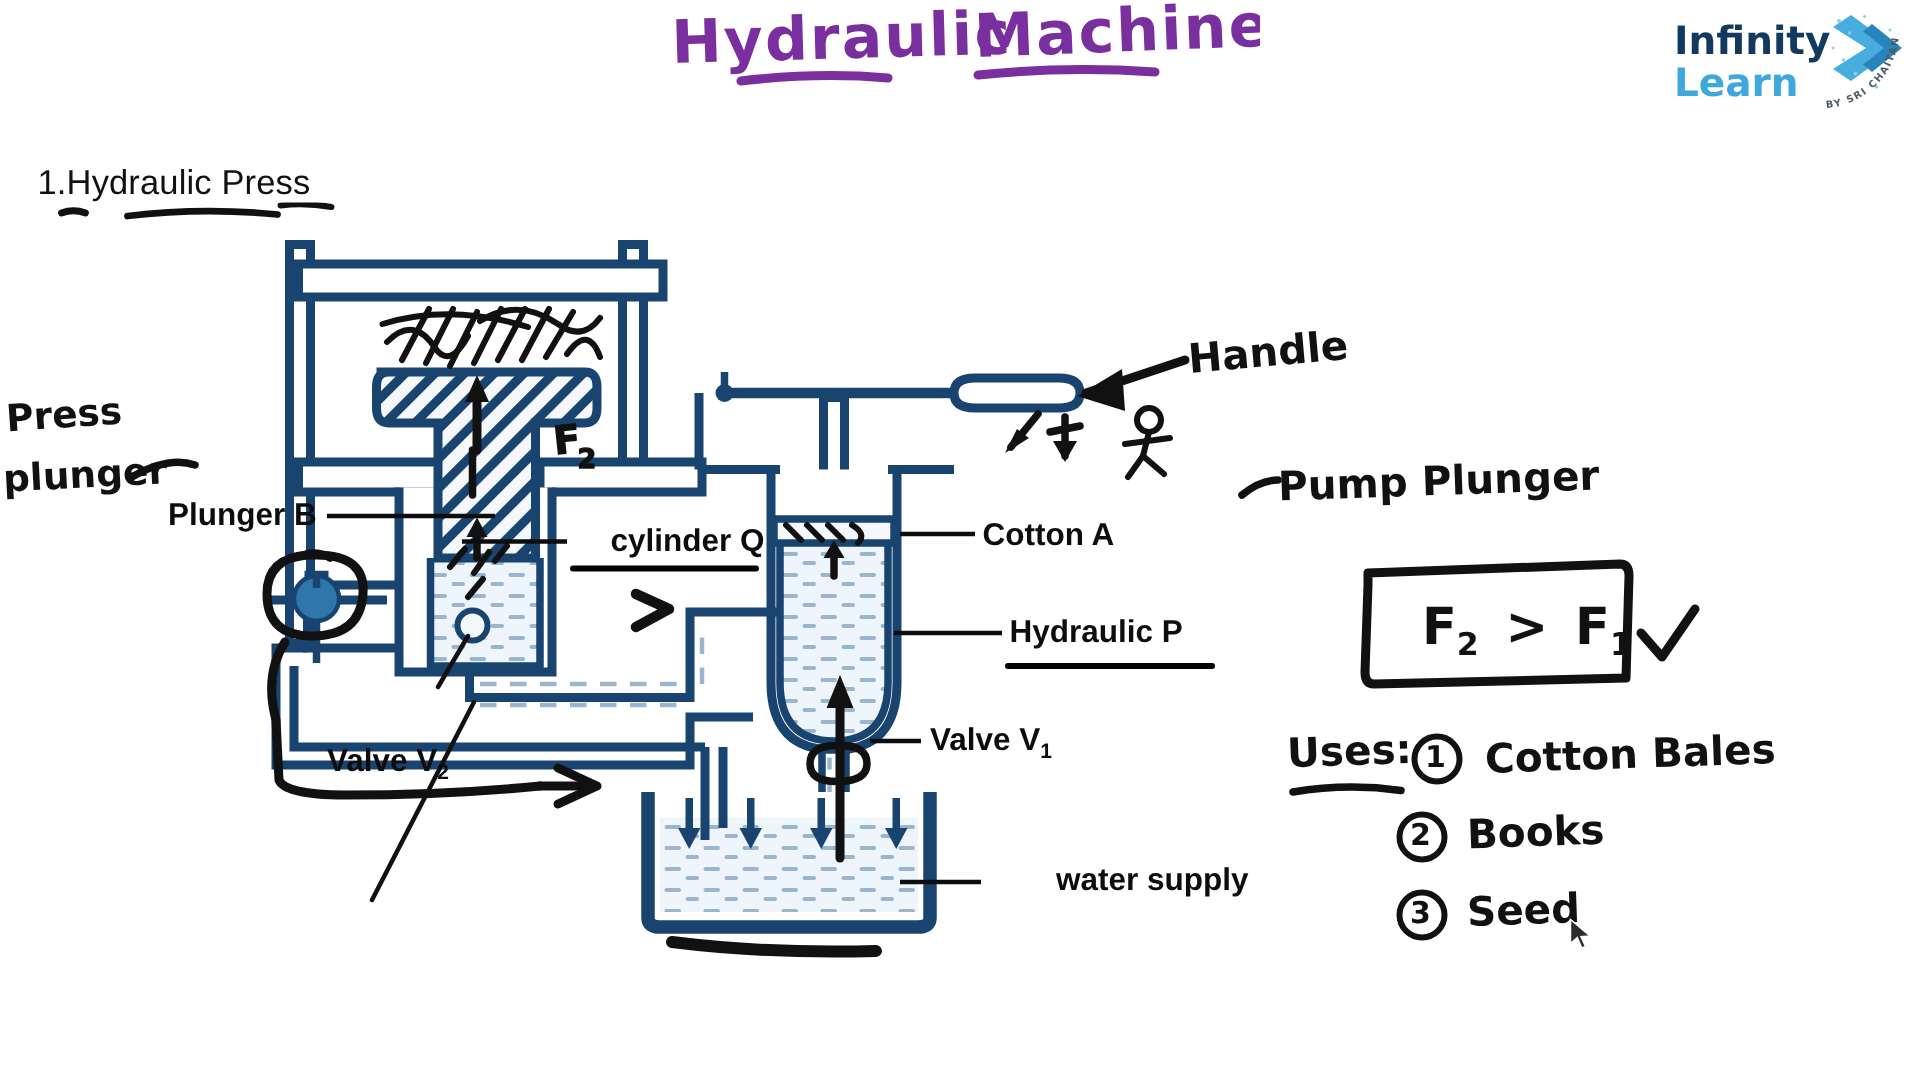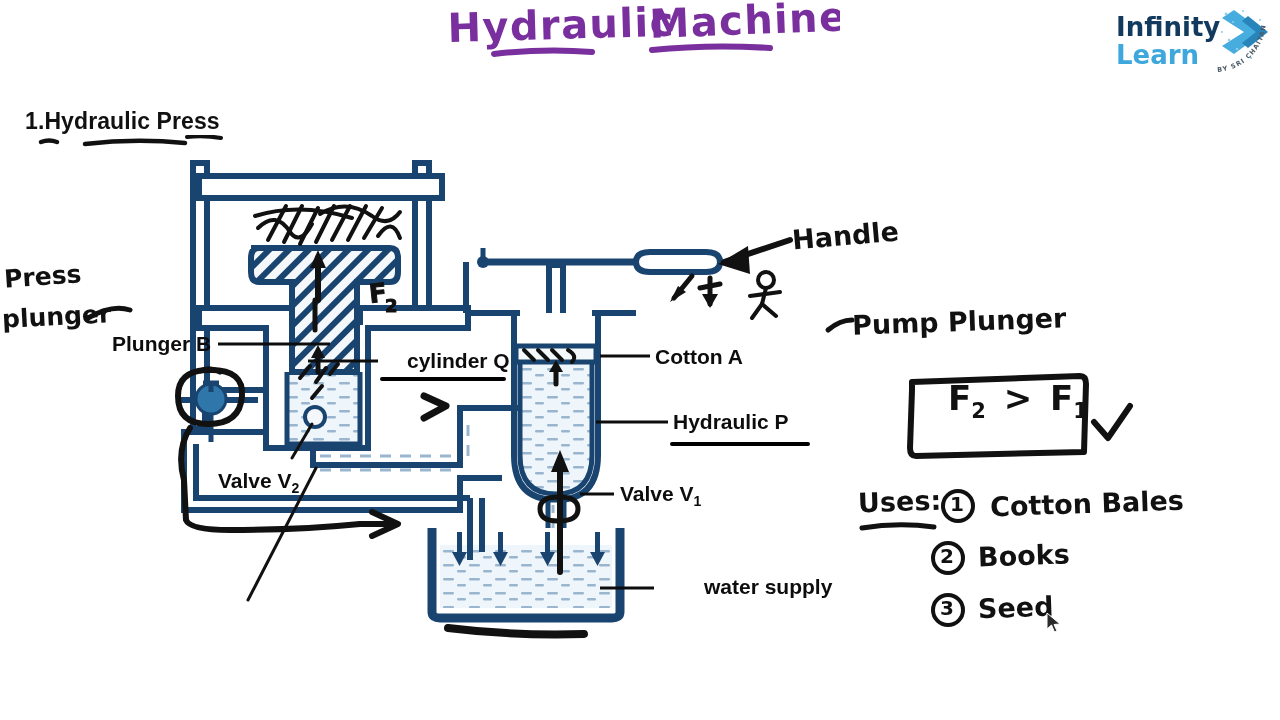--- a/index.html
+++ b/index.html
@@ -22,21 +22,20 @@
   .title svg { display:block; }
 
   
   .logo { right:4px; top:2px; width:180px; height:74px; }
 
   
   .heading {
     left:25px; top:108px;
     font-size:23px; color:#111; letter-spacing:.1px;
     white-space:nowrap;
-    font-weight:bold;
   }
   .heading-underlines { left:25px; top:135px; width:240px; height:16px; }
 
   
   .lbl {
     color:#0d0d0d; font-size:21px; font-weight:700;
     white-space:nowrap; line-height:1.18;
   }
   .lbl sub { font-size:14px; }
   .lbl-underline { background:#000; height:4px; border-radius:2px; }
@@ -331,39 +330,39 @@
   <div class="lbl" style="left:112px; top:332px;">Plunger B</div>
 
   <div class="lbl" style="left:407px; top:349px;">cylinder Q</div>
   <div class="lbl-underline" style="left:380px; top:377px; width:126px;"></div>
 
   <div class="lbl" style="left:655px; top:345px;">Cotton A</div>
 
   <div class="lbl" style="left:673px; top:410px;">Hydraulic P</div>
   <div class="lbl-underline" style="left:670px; top:442px; width:140px;"></div>
 
-  <div class="lbl" style="left:218px; top:469px;text-align:right;">
+  <div class="lbl" style="left:218px; top:496px;text-align:right;">
     <span>Valve V</span><sub>2</sub>
   </div>
 
   <div class="lbl" style="left:620px; top:482px;">
     <span>Valve V</span><sub>1</sub>
   </div>
 
 
   <div class="lbl" style="left:660px; top:575px;margin-left:44px;">water supply</div>
 
   <div class="hw" style="left:4px; top:262px; font-size:25px; transform:rotate(-4deg);">Press</div>
   <div class="hw" style="left:2px; top:302px; font-size:25px; transform:rotate(-3deg);">plunger</div>
 
   <div class="hw" style="left:792px; top:220px; font-size:27px; transform:rotate(-5deg);">Handle</div>
 
   <div class="hw" style="left:852px; top:306px; font-size:27px; transform:rotate(-2deg);">Pump Plunger</div>
 
-  <div class="hw" style="left:948px; top:378px; font-size:34px;text-align:center;">
+  <div class="hw" style="left:948px; top:398px; font-size:34px;text-align:center;">
     <span>F</span><sub style="font-size:21px">2</sub>
     <span style="padding:0 6px">&gt;</span>
     <span>F</span><sub style="font-size:21px">1</sub>
   </div>
 
   <div class="hw" style="left:858px; top:486px; font-size:27px; transform:rotate(-2deg);">Uses:</div>
 
   <div class="hw" style="left:950px; top:492px; font-size:20px;">1</div>
   <div class="hw" style="left:990px; top:488px; font-size:27px; transform:rotate(-2deg);">Cotton  Bales</div>
 

